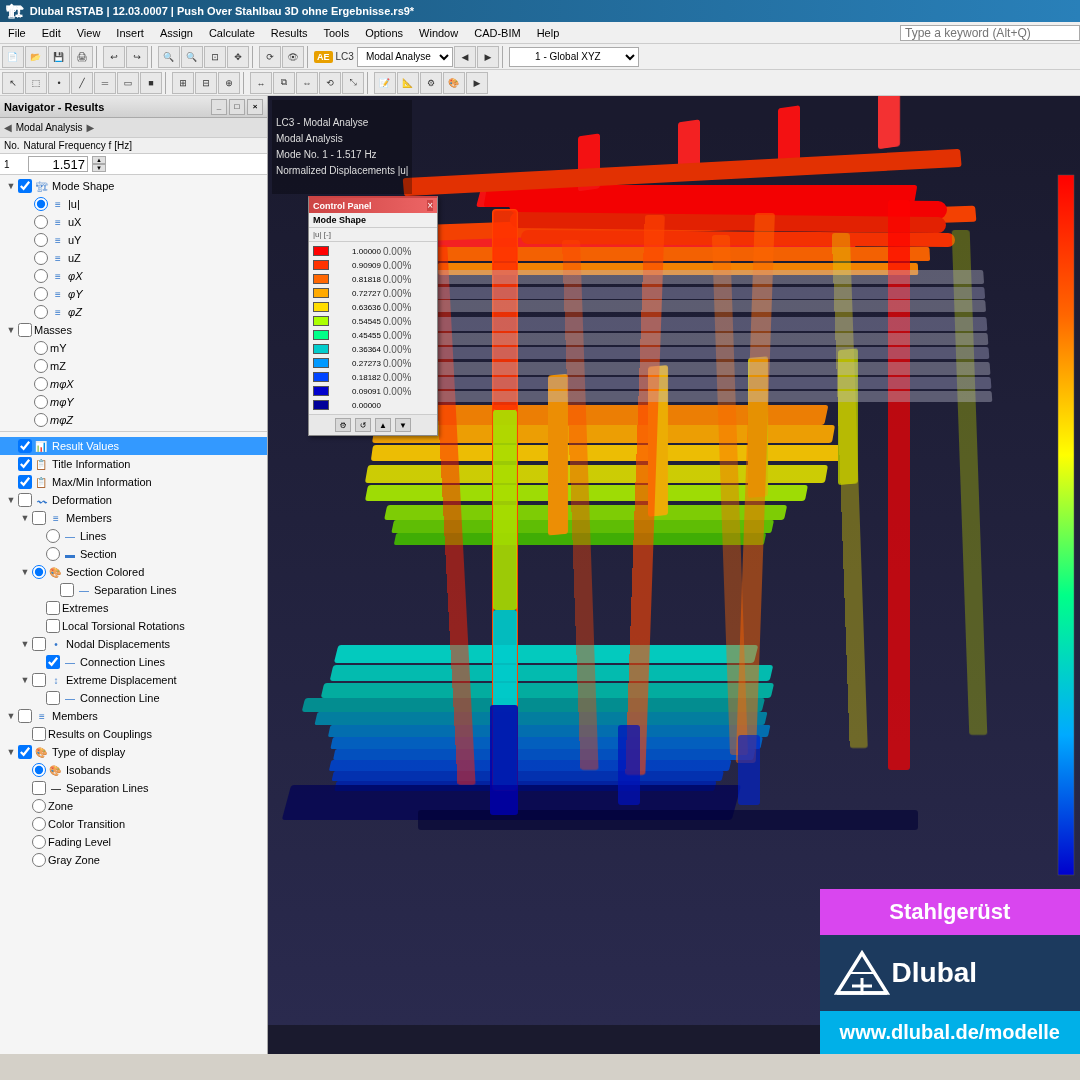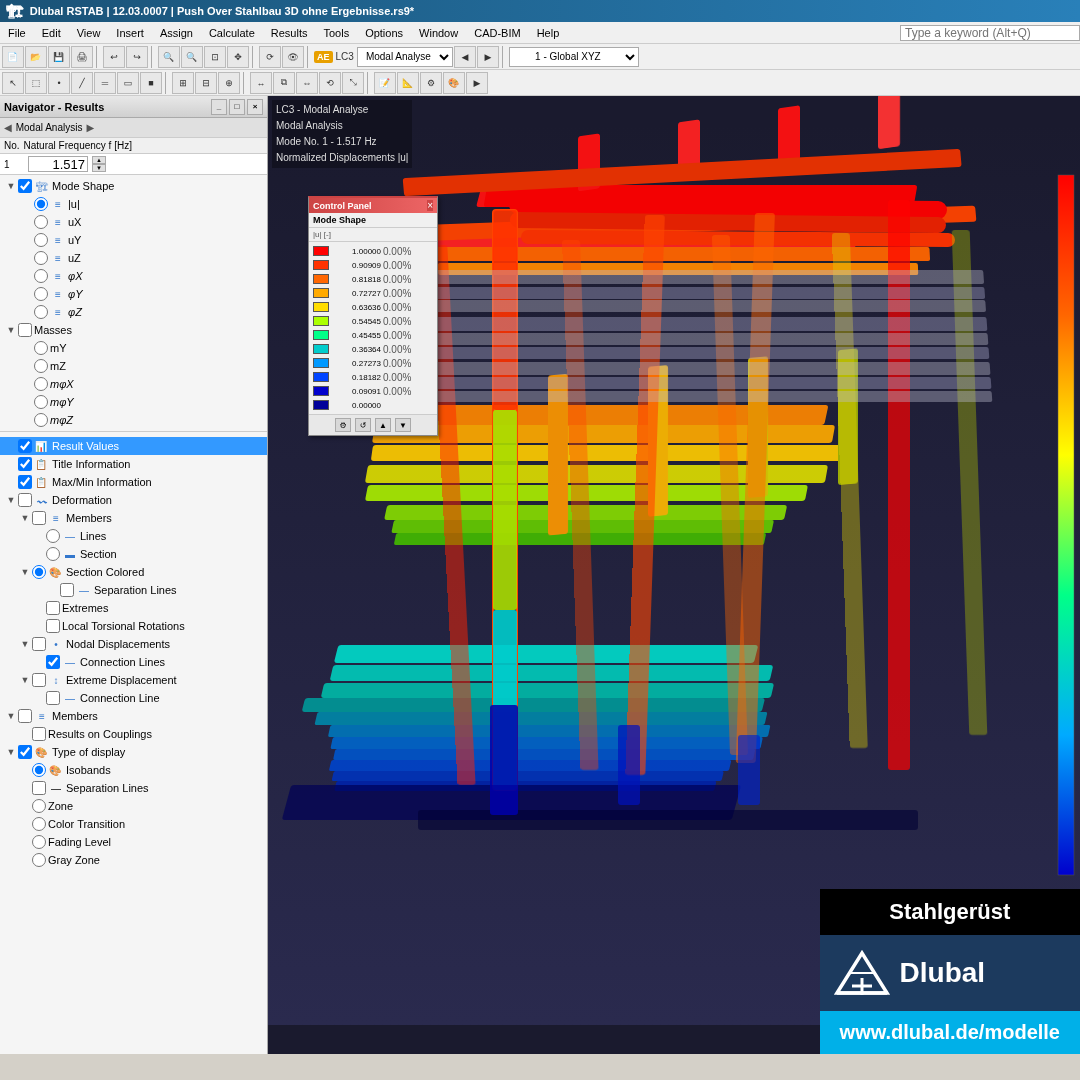--- a/index.html
+++ b/index.html
@@ -195,21 +195,21 @@
 
     
     .viewport-info {
       position: absolute;
       top: 4px;
       left: 4px;
       color: #ddd;
       font-size: 10px;
       line-height: 16px;
       background: rgba(0,0,0,0.3);
-      padding: 2px 4px;
+      padding: 15px 4px;
       z-index: 10;
     }
 
     
     .structure-svg {
       width: 100%;
       height: 100%;
     }
 
     
@@ -249,34 +249,34 @@
     
     .brand-overlay {
       position: absolute;
       bottom: 0;
       right: 0;
       display: flex;
       flex-direction: column;
       z-index: 30;
     }
     .brand-top {
-      background: #000000;
+      background: #d946ef;
       color: white;
       padding: 10px 20px;
       font-size: 22px;
       font-weight: bold;
       text-align: center;
       min-width: 220px;
     }
     .brand-dlubal {
       background: #1c3a5e;
       display: flex;
       align-items: center;
       padding: 8px 12px;
-      gap: 8px;
+      gap: 0;
     }
     .dlubal-logo {
       width: 60px;
       height: 60px;
     }
     .brand-name {
       color: white;
       font-size: 28px;
       font-weight: bold;
     }

